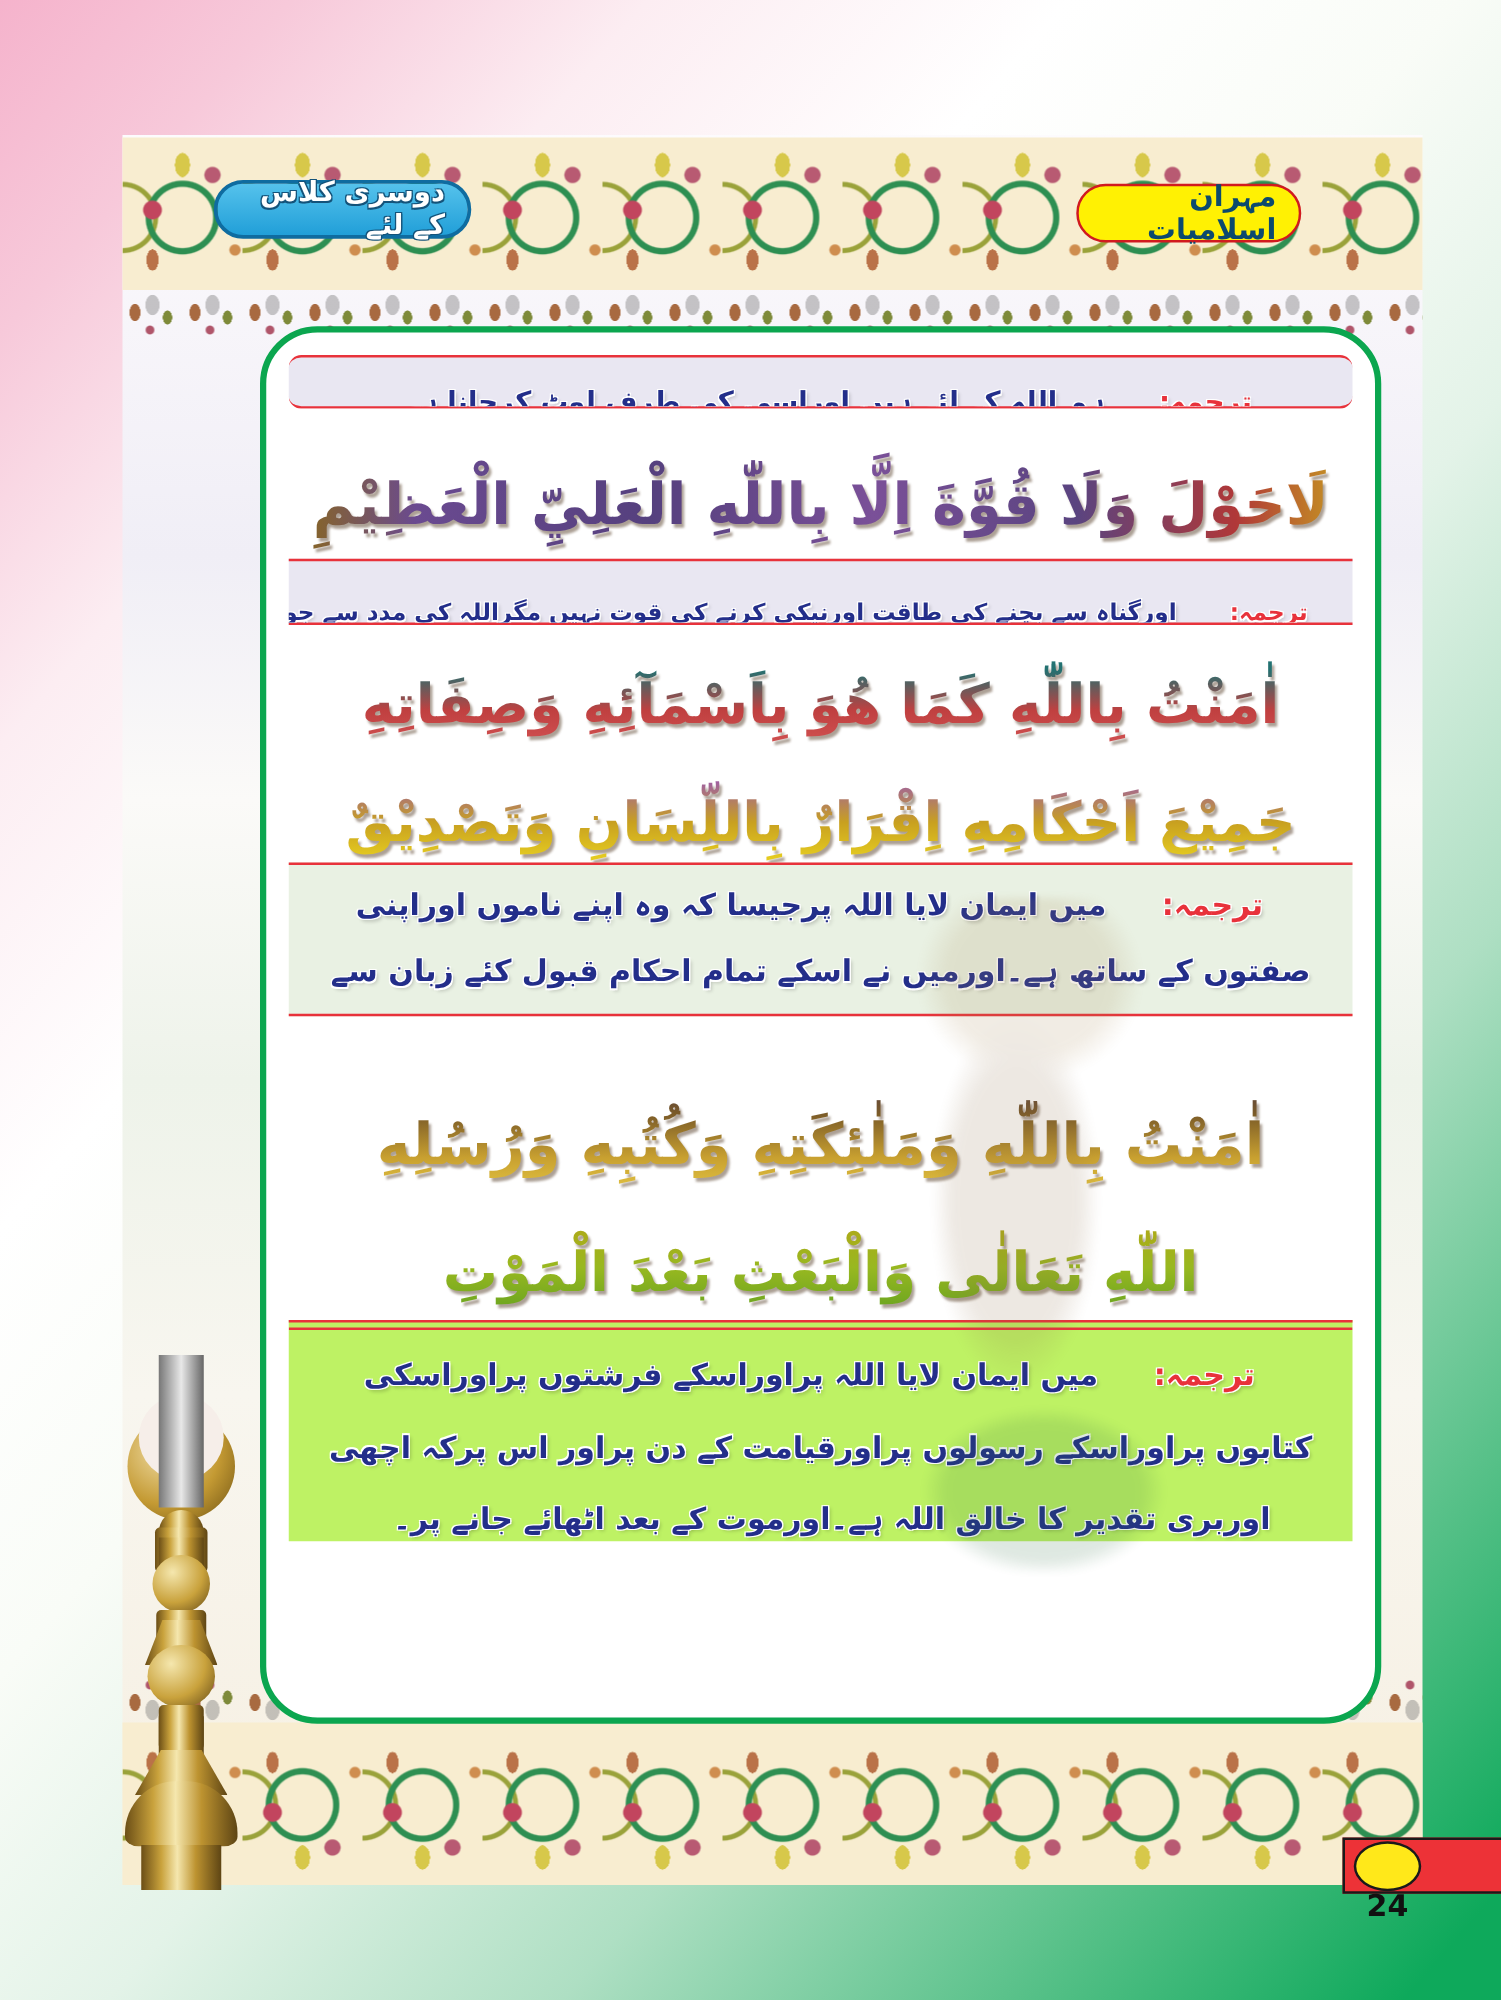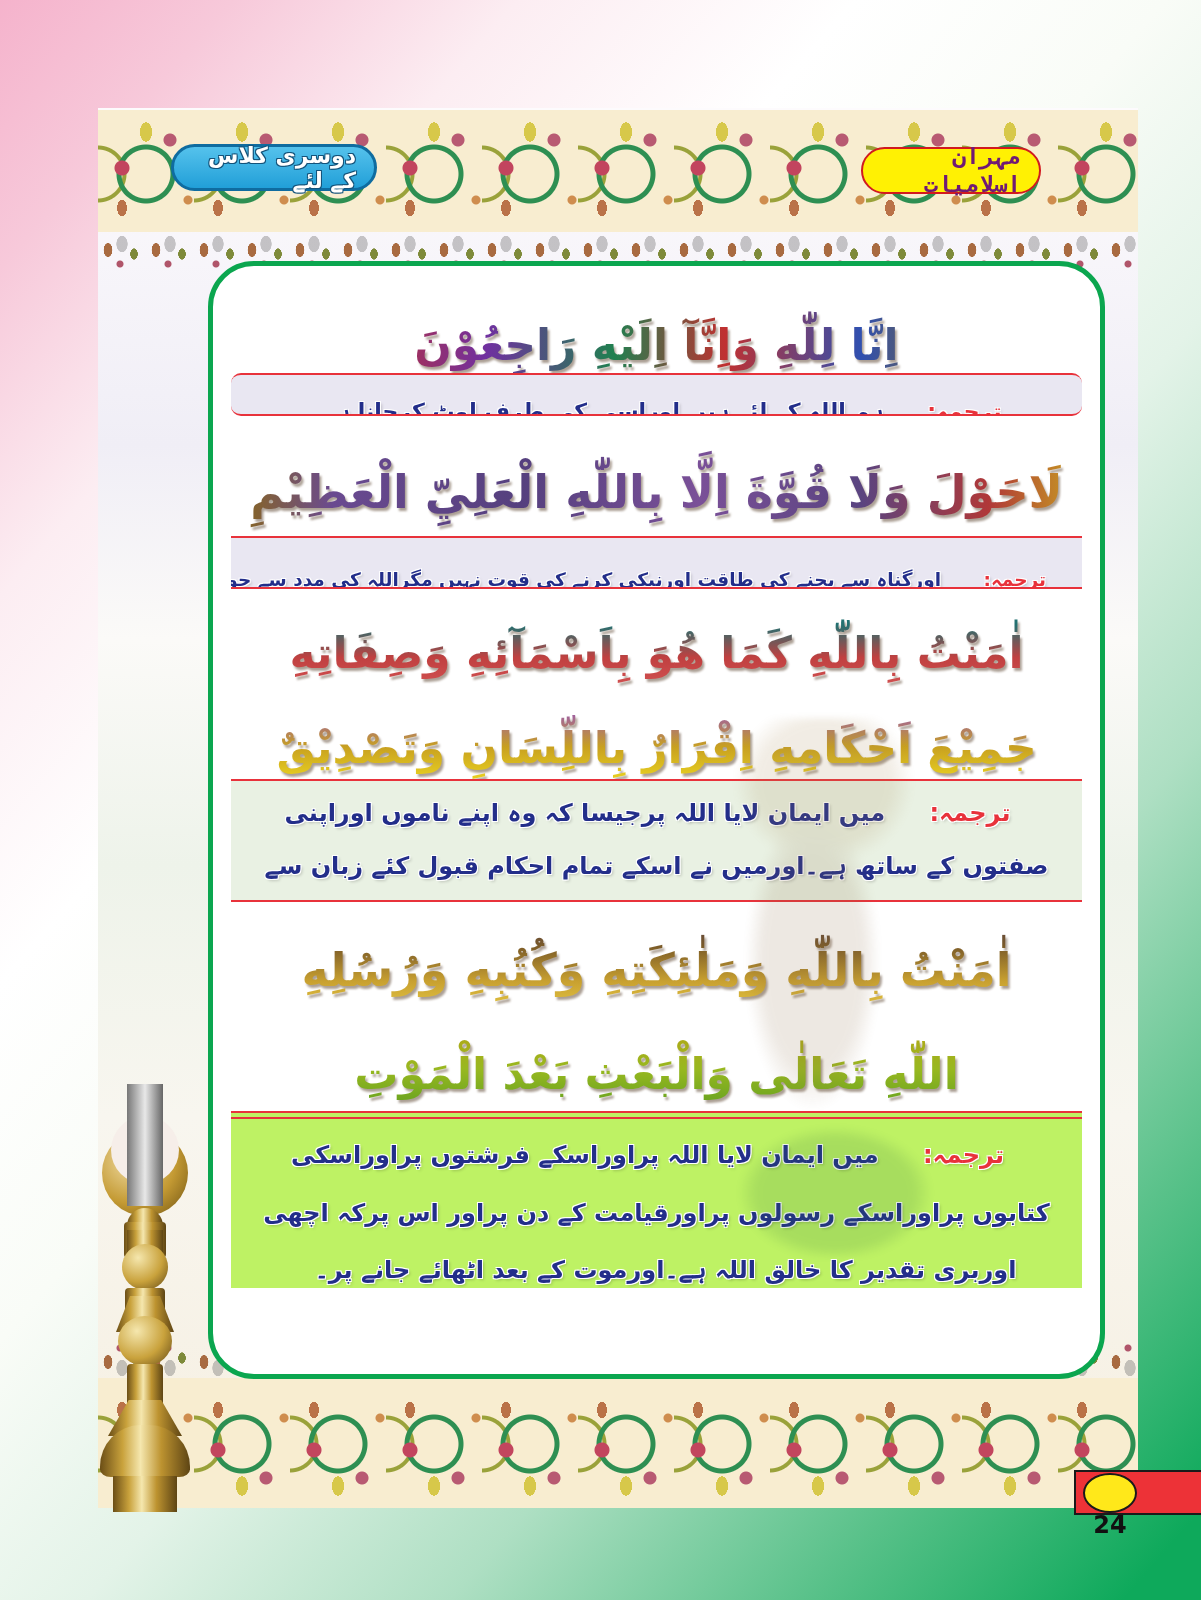--- a/index.html
+++ b/index.html
@@ -49,41 +49,41 @@
     border-radius:24px; font-weight:bold; z-index:6;
   }
   .badge-blue{
     left:153px; top:126px; width:206px; height:47px;
     background:linear-gradient(180deg,#55c2ec,#219fd8);
     border:3px solid #0f6ca0; color:#ffffff; font-size:22px;
     text-shadow:1px 1px 0 #14537a, -1px 1px 0 #14537a, 1px -1px 0 #14537a, -1px -1px 0 #14537a;
   }
   .badge-yellow{
     left:843px; top:129px; width:180px; height:47px;
-    background:#fff103; border:2px solid #d11a1f; color:#701a75; font-size:23px;font-family:Liberation Mono, monospace;
+    background:#fff103; border:2px solid #d11a1f; color:#0c4a6e; font-size:23px;
   }
   
   .dua-box{
     position:absolute; left:190px; top:243px; width:897px; height:1118px;
     background:#ffffff; border:5px solid #0ba64f; border-radius:46px;
     overflow:hidden; z-index:4;
   }
   .ar{ direction:rtl; text-align:center; font-weight:bold;
        -webkit-background-clip:text; background-clip:text; color:transparent;
        filter:drop-shadow(2px 3px 1px rgba(70,45,20,.45)); }
   .s1{ height:89px; line-height:86px; font-size:44px;
        background-image:linear-gradient(90deg,#b8860b,#c03030 15%,#7030a0 30%,#208050 45%,#c03030 58%,#3050b0 74%,#8a6a10 88%,#703090); }
   .s2{ height:120px; line-height:116px; font-size:46px;
        background-image:linear-gradient(90deg,#8b6914,#6a4a90 12%,#55407e 34%,#7a5098 55%,#5a4480 74%,#b03838 89%,#c8a020);border-radius:28px; }
   .s3a{ height:95px; line-height:92px; font-size:44px;
        background-image:linear-gradient(180deg,#1f8080 0%,#247070 38%,#c04040 72%,#d05050 100%); }
   .s3b{ height:95px; line-height:92px; font-size:44px;
        background-image:linear-gradient(180deg,#8a4a8a 0%,#a060a0 32%,#c8a020 66%,#e8d020 100%); }
   .s4a{ height:104px; line-height:100px; font-size:46px;
-       background-image:linear-gradient(180deg,#3a2a60 0%,#7a5a28 42%,#c8a030 76%,#e0c040 100%); }
+       background-image:linear-gradient(180deg,#3a2a60 0%,#7a5a28 42%,#c8a030 76%,#e0c040 100%);margin-top:34px; }
   .s4b{ height:104px; line-height:100px; font-size:46px;
        background-image:linear-gradient(180deg,#f0a020 0%,#e06020 46%,#d02020 100%); }
   .s4c{ height:105px; line-height:100px; font-size:44px;
        background-image:linear-gradient(180deg,#c04040 0%,#b0a818 26%,#98b820 60%,#60a020 100%); }
   
   .tband{
     direction:rtl; text-align:center; font-weight:bold; color:#232e8a;
     border-top:2px solid #e8323b; border-bottom:2px solid #e8323b;
     text-shadow:-1px -1px 0 #fff, 1px -1px 0 #fff, -1px 1px 0 #fff, 1px 1px 0 #fff, 2px 2px 3px rgba(0,0,0,.18);
     position:relative; overflow:hidden;
@@ -147,21 +147,20 @@
 <div class="orn-band band-top"></div>
 <div class="orn-fringe fringe-top"></div>
 <div class="orn-fringe fringe-bottom"></div>
 <div class="orn-band band-bottom"></div>
 
 <div class="badge badge-blue" dir="rtl">دوسری کلاس کے لئے</div>
 <div class="badge badge-yellow" dir="rtl">مہران اسلامیات</div>
 
 <div class="dua-box">
 
-  <div class="ar s1">اِنَّا لِلّٰهِ وَاِنَّآ اِلَيْهِ رَاجِعُوْنَ</div>
 
   <div class="tband tb1">
     <span class="lbl">ترجمہ:</span>
     <span>ہم اللہ کے لئے ہیں اوراسی کی طرف لوٹ کرجانا ہے۔</span>
   </div>
 
   <div class="ar s2">لَاحَوْلَ وَلَا قُوَّةَ اِلَّا بِاللّٰهِ الْعَلِيِّ الْعَظِيْمِ</div>
 
   <div class="tband tb2">
     <span class="lbl">ترجمہ:</span>

